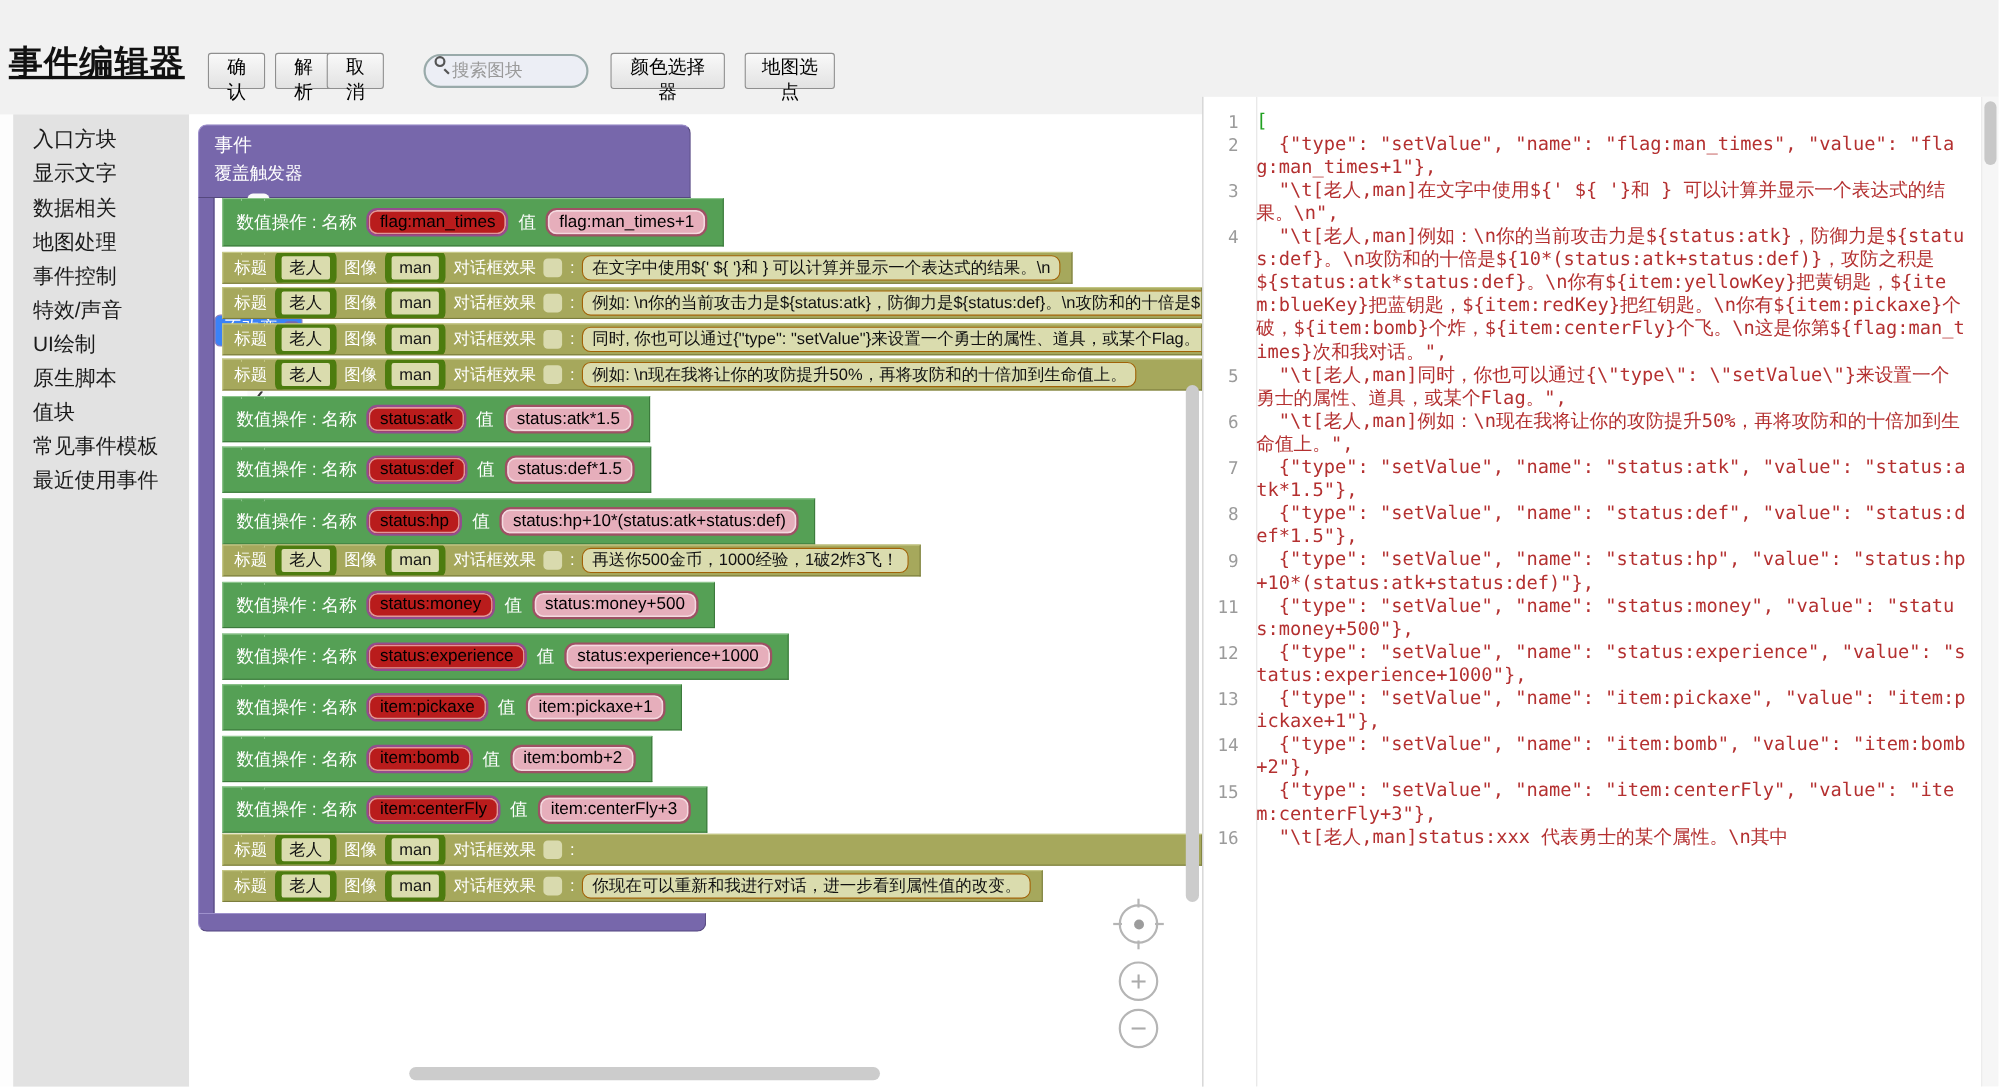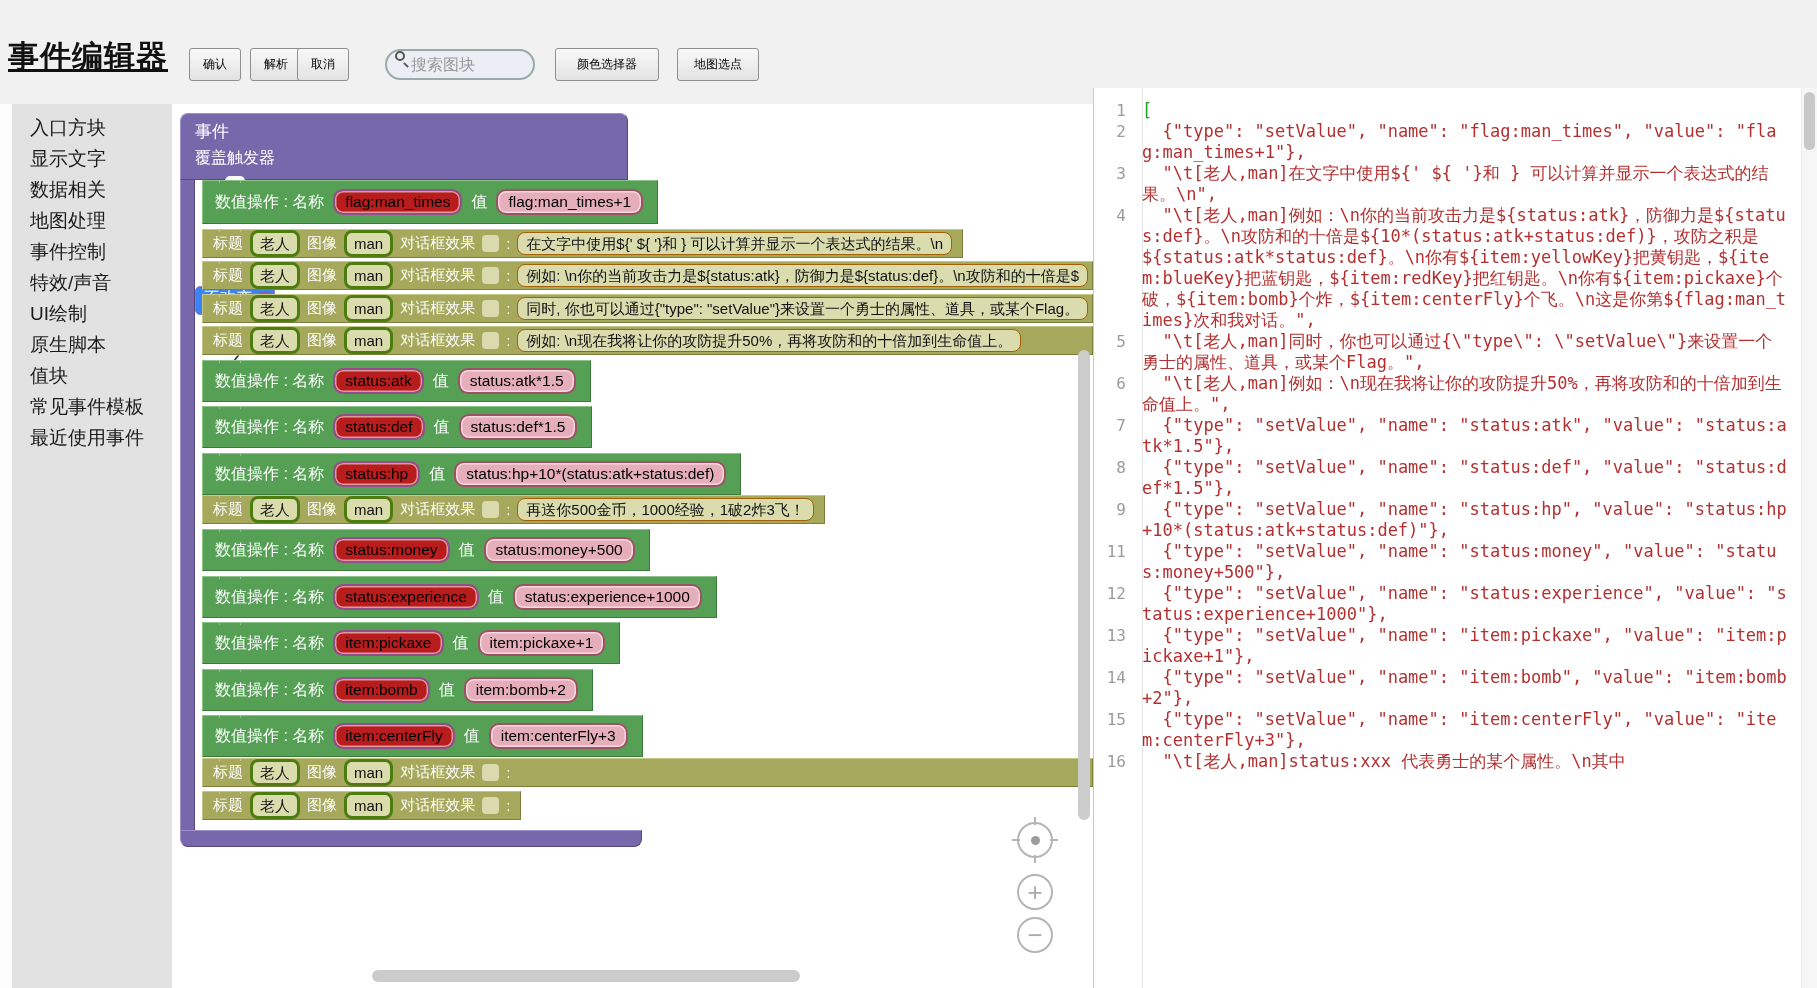--- a/index.html
+++ b/index.html
@@ -2,21 +2,21 @@
 <html><head>
 <meta charset="utf-8">
 <style>
   * { margin:0; padding:0; box-sizing:border-box; }
   html,body { width:1817px; height:988px; background:#fff; font-family:"Liberation Sans", sans-serif; overflow:hidden; }
   .stage { position:relative; width:1817px; height:988px; background:#fdfdfd; }
 
   
   .topbar { position:absolute; left:0; top:0; width:1817px; height:104px; background:#f1f1f1; }
   .title { position:absolute; left:8px; top:36px; font-size:31px; font-weight:bold; color:#111; letter-spacing:1px;text-decoration:underline; }
-  .tb-btn { position:absolute; top:48px; height:33px; font-size:12px; color:#000;
+  .tb-btn { position:absolute; top:48px; height:33px; font-size:17px; color:#000;
             background:linear-gradient(#f9f9f9,#e2e2e2); border:1px solid #8f8f8f; border-radius:3px;
             font-family:"Liberation Sans",sans-serif; padding:0 12px; cursor:pointer; }
   .btn-confirm { left:189px; width:52px; }
   .btn-parse   { left:250px; width:52px; }
   .btn-cancel  { left:297px; width:52px; }
   .btn-color   { left:555px; width:104px; }
   .btn-map     { left:677px; width:82px; }
   .search { position:absolute; left:385px; top:49px; width:150px; height:31px; background:#eceef5;
             border:2px solid #9aa; border-radius:16px; display:flex; padding:0 8px; }
   .mag { width:10px; height:10px; border:2px solid #555; border-radius:50%; position:relative; flex:0 0 auto; }
@@ -53,21 +53,21 @@
   .row.fit { width:max-content; max-width:891px; overflow:hidden; }
   .row::before { content:""; position:absolute; top:-6px; left:16px; width:20px; height:7px; border-radius:5px 5px 0 0; }
   .row.g::before { background:#55a055; border:1px solid #8cc48c; border-bottom:none; }
   .row.o::before { background:#a6a85c; border:1px solid #c6c887; border-bottom:none; }
   .glabel { color:#fff; font-size:16px; }
   .olabel { color:#fff; font-size:15px; }
   .pill { font-size:15.5px; color:#000; padding:2px 10px; border-radius:10px;
           box-shadow: inset 0 0 0 1.5px rgba(255,255,255,.55); }
   .namepill { background:#b91c1c; border:2px solid #934d8e; }
   .valpill  { background:#e6aebb; border:2px solid #9e5164; }
-  .opill { background:#dadcae; border:3px solid #4d7c0f; border-radius:8px; font-size:15px; color:#111; padding:0 7px; line-height:21px; }
+  .opill { background:#dadcae; border:6px solid #4d7c0f; border-radius:8px; font-size:15px; color:#111; padding:0 7px; line-height:21px; }
   .ocb { width:17px; height:17px; background:#d9daae; border-radius:4px; flex:0 0 auto; cursor:pointer; }
   .otext { background:#dadcae; border:1px solid #a16207; border-radius:8px; font-size:15px; color:#111; padding:0 8px; line-height:21px; }
 
   
   .ws-vscroll { position:absolute; right:3px; top:246px; width:12px; height:470px; background:#ccc; border-radius:6px; }
   .ws-hscroll { position:absolute; left:200px; top:866px; width:428px; height:12px; background:#ccc; border-radius:6px; }
   .zoomctl { position:absolute; width:36px; height:36px; border:2px solid #b5b5b5; border-radius:50%; background:#fff;
              display:flex; align-items:center; justify-content:center; color:#ababab; font-size:26px; cursor:pointer; }
   .z-target { left:845px; top:718px; }
   .z-in  { left:845px; top:770px; }
@@ -257,20 +257,21 @@
           <span class="olabel">:</span>
         </div>
         <div class="row o fit" style="top: 687px; height: 29px;">
           <span class="olabel">标题</span>
           <span class="opill">老人</span>
           <span class="olabel">图像</span>
           <span class="opill">man</span>
           <span class="olabel">对话框效果</span>
           <span class="ocb"></span>
           <span class="olabel">:</span>
+          <span class="otext">你现在可以重新和我进行对话，进一步看到属性值的改变。</span>
         </div>
       </div>
 
     <div class="ws-vscroll"></div>
     <div class="ws-hscroll"></div>
 
     <div class="zoomctl z-target">
       <span class="t-dot"></span>
       <span class="tick n"></span>
       <span class="tick s"></span>

